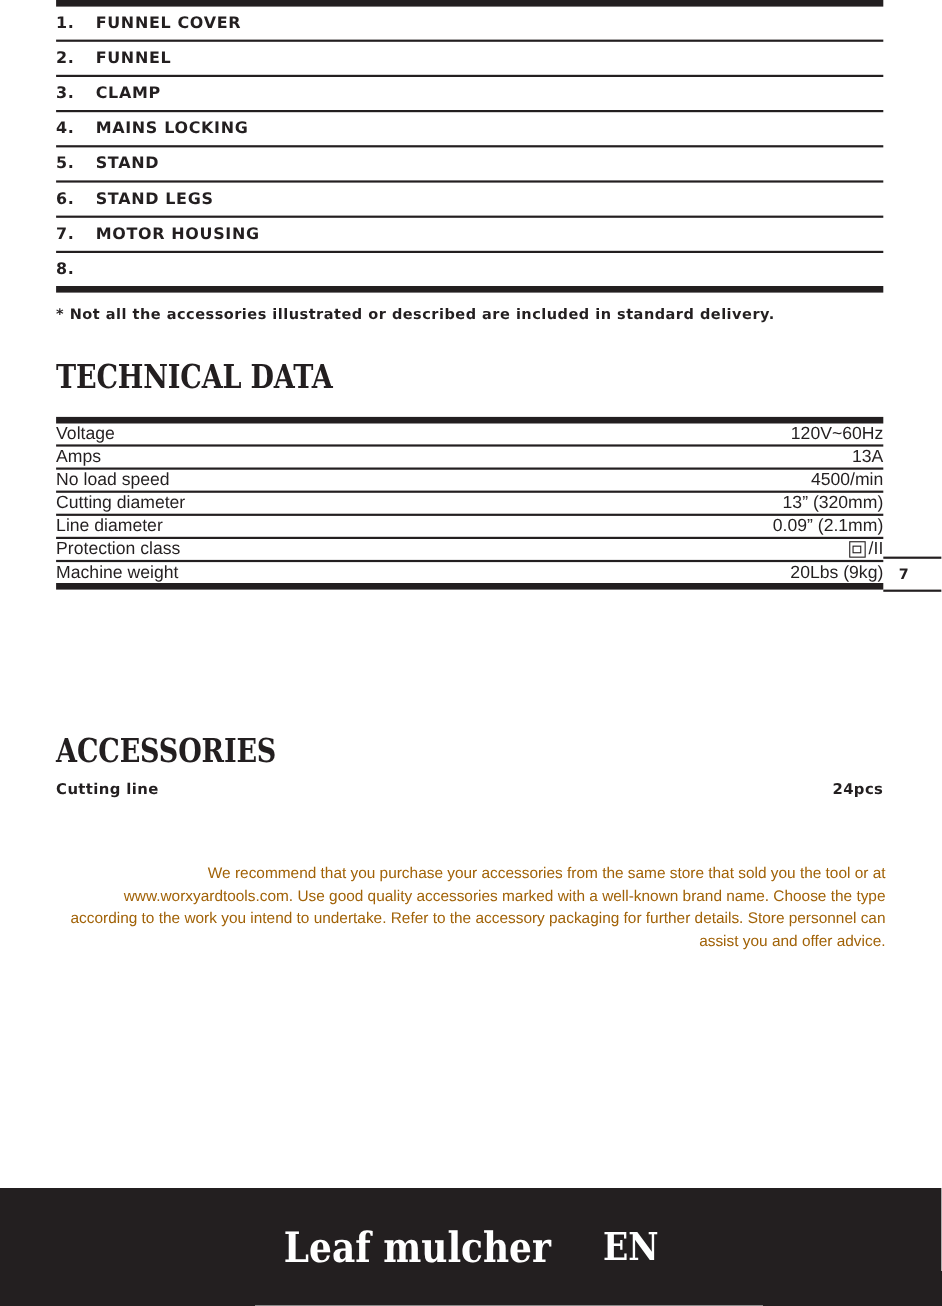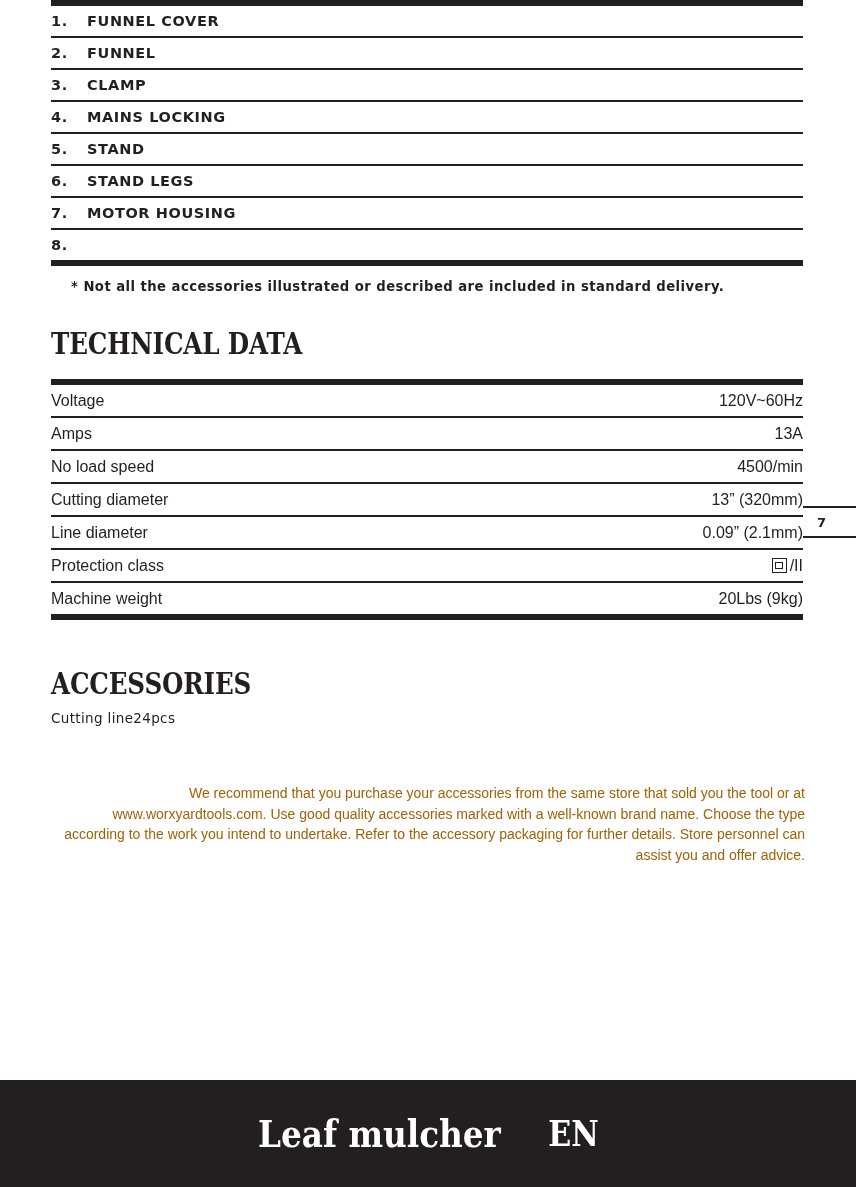--- a/index.html
+++ b/index.html
@@ -62,21 +62,20 @@
   .footnote {
     position: absolute;
     left: 51px;
     top: 279px;
     width: 752px;
     font-family: "DejaVu Sans", sans-serif;
     font-weight: bold;
     font-size: 13.2px;
     letter-spacing: 0.45px;
     color: #231f20;
-    margin-left: 20px;
   }
 
   
   .heading {
     font-family: "DejaVu Serif", serif;
     font-weight: bold;
     font-size: 30px;
     letter-spacing: -0.2px;
     color: #231f20;
     transform: scaleX(0.82);
@@ -103,21 +102,21 @@
   .spec-table {
     position: absolute;
     left: 51px;
     top: 379px;
     width: 752px;
   }
   .spec-row {
     display: flex;
     align-items: center;
     justify-content: space-between;
-    height: 31px;
+    height: 19px;
     font-family: "Liberation Sans", sans-serif;
     font-size: 16px;
     color: #231f20;
   }
   .spec-key {
     text-align: left;
   }
   .spec-val {
     text-align: right;
     display: flex;
@@ -147,23 +146,24 @@
 
   
   .accessories-list {
     position: absolute;
     left: 51px;
     top: 708px;
     width: 752px;
   }
   .acc-row {
     display: flex;
+    justify-content: space-between;
     align-items: baseline;
     font-family: "DejaVu Sans", sans-serif;
-    font-weight: normal;
+    font-weight: bold;
     font-size: 13.5px;
     letter-spacing: 0.35px;
     line-height: 20px;
     color: #231f20;
   }
 
   
   .body-paragraph {
     position: absolute;
     left: 51px;

